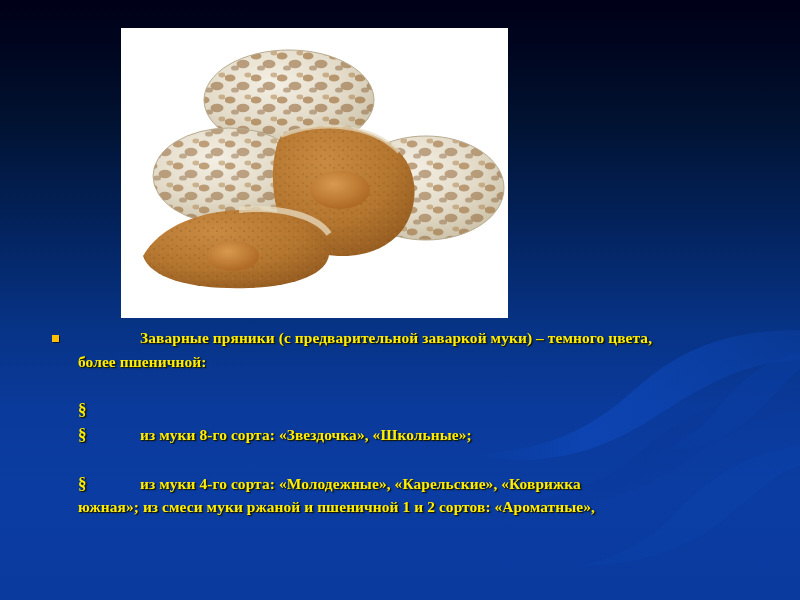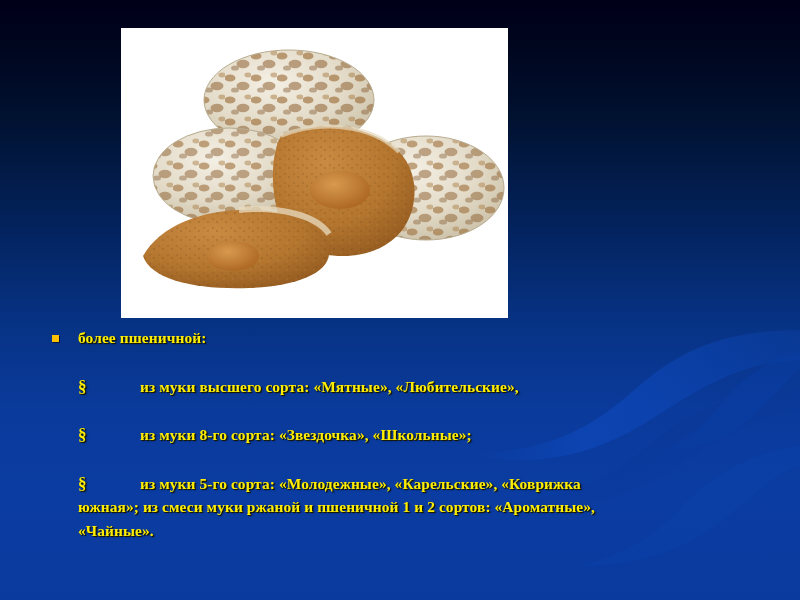--- a/index.html
+++ b/index.html
@@ -189,40 +189,39 @@
         <ellipse cx="112" cy="228" rx="26" ry="15" fill="url(#jam)"></ellipse>
         <path d="M118,182 C160,178 196,188 208,206" fill="none" stroke="#e8dcc2" stroke-width="6" opacity="0.75"></path>
       </g>
     </svg>
   </div>
 
   <div class="text-block">
 
     <div class="para lead">
       <span class="marker bullet-sq"></span>
+      <span class="indent-first">Заварные пряники (с предварительной заваркой муки) – темного цвета,</span>
       <div>более пшеничной:</div>
     </div>
 
     <div class="gap-md"></div>
 
     <div class="para sub">
       <span class="marker sect">§</span>
-      <span class="indent-first">из муки высшего сорта: «Мятные», «Любительские»,</span>
     </div>
 
     <div class="gap-md"></div>
 
     <div class="para sub">
       <span class="marker sect">§</span>
       <span class="indent-first">из муки 8-го сорта: «Звездочка», «Школьные»;</span>
     </div>
 
     <div class="gap-md"></div>
 
     <div class="para sub">
       <span class="marker sect">§</span>
-      <span class="indent-first">из муки 5-го сорта: «Молодежные», «Карельские», «Коврижка</span>
+      <span class="indent-first">из муки 4-го сорта: «Молодежные», «Карельские», «Коврижка</span>
       <div>южная»; из смеси муки ржаной и пшеничной 1 и 2 сортов: «Ароматные»,</div>
-      <div>«Чайные».</div>
     </div>
 
   </div>
 </div>
 
 </body></html>

